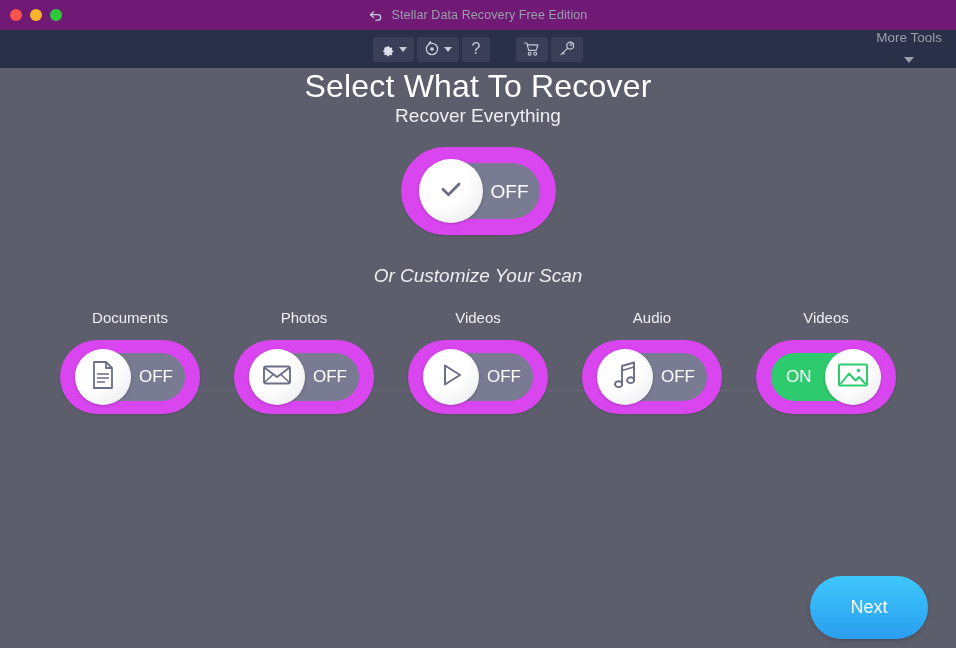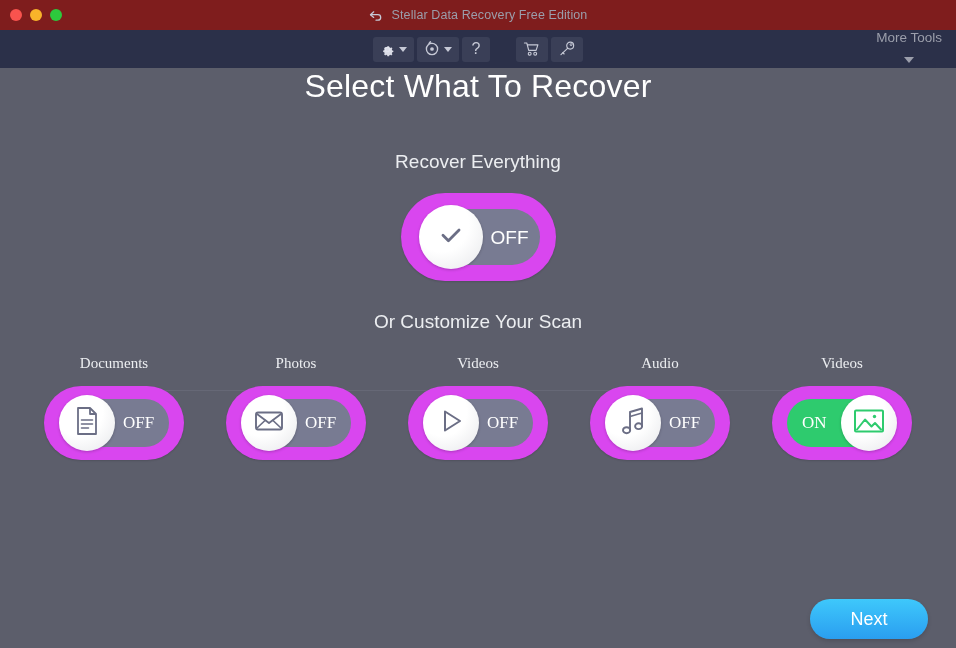--- a/index.html
+++ b/index.html
@@ -7,21 +7,21 @@
     width: 956px; height: 648px;
     font-family: "Liberation Sans", sans-serif;
     overflow: hidden;
   }
   body { background: #5c5e6b; }
 
   
   .titlebar {
     position: relative;
     height: 30px;
-    background: #7f1d1d;
+    background: #701a75;
     display: flex; align-items: center;
   }
   .traffic {
     position: absolute; left: 10px; top: 0; bottom: 0;
     display: flex; align-items: center; gap: 8px;
   }
   .dot { width: 12px; height: 12px; border-radius: 50%; display: block; }
   .dot.red    { background: #f9534e; }
   .dot.yellow { background: #f8b32a; }
   .dot.green  { background: #2dc93d; }
@@ -92,21 +92,21 @@
     font-size: 32px;
     font-weight: 400;
     letter-spacing: .2px;
   }
   .section-label {
     text-align: center;
     color: #eceef1;
     font-size: 19px;
     font-weight: 400;
   }
-  .recover-every-label { margin-top: 46px; }
+  .recover-every-label { }
 
   
   .toggle-row-main {
     display: flex; justify-content: center;
     margin-top: 20px;
   }
   .toggle {
     position: relative;
     background: #d946ef;
     border-radius: 999px;
@@ -151,45 +151,44 @@
   .toggle.small.ison .knob  { left: auto; right: 15px; }
   .toggle.small.ison .state { left: 30px; }
 
   .divider {
     position: absolute;
     left: 148px; right: 148px;
     top: 322px;
     height: 1px;
     background: #666876;
   }
-  .customize-label { margin-top: 0; }
+  .customize-label { margin-top: 0; font-style: italic; }
 
   
   .cat-row {
     display: flex;
     justify-content: space-between;
-    padding: 0 34px;
+    padding: 0 50px;
     margin-top: 22px;
-    font-family: Liberation Serif, serif;
   }
   .cat {
     display: flex; flex-direction: column; align-items: center;
     width: 160px;
   }
   .cat-name {
     color: #eceef1;
     font-size: 15px;
     margin-bottom: 14px;
   }
 
   
   .next-btn {
     position: absolute;
     right: 28px; bottom: 9px;
-    width: 118px; height: 40px;
+    width: 118px; height: 63px;
     border-radius: 999px;
     background: linear-gradient(180deg, #3ec8fb 0%, #2a9ef0 100%);
     color: #ffffff;
     font-size: 18px;
     display: flex; align-items: center; justify-content: center;
     cursor: pointer;
     box-shadow: 0 2px 4px rgba(0,0,0,.15);
   }
 </style>
 </head>

